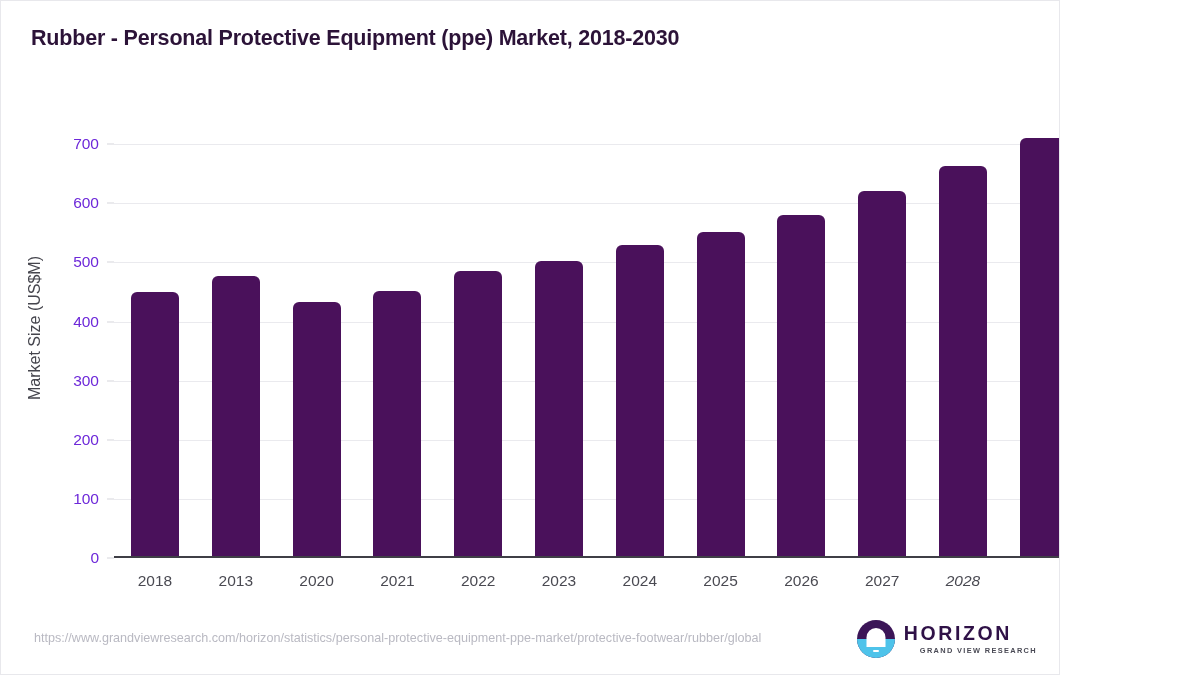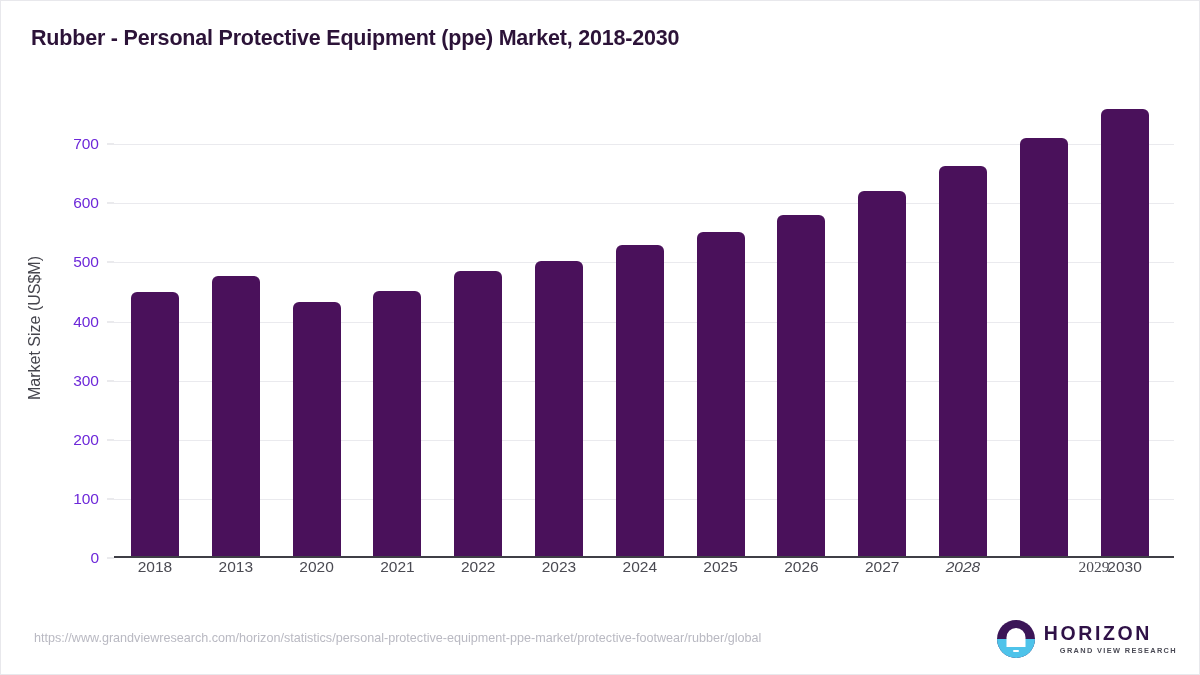--- a/index.html
+++ b/index.html
@@ -5,21 +5,21 @@
   html, body {
     margin: 0;
     padding: 0;
     background: #ffffff;
   }
   body {
     font-family: "Liberation Sans", sans-serif;
   }
   #page {
     position: relative;
-    width: 1200px;
+    width: 1060px;
     height: 675px;
     background: #ffffff;
     box-sizing: border-box;
     border: 1px solid #e8e8ec;
     overflow: hidden;
   }
 
   
   #chart-title {
     position: absolute;
@@ -83,20 +83,21 @@
     width: 48px;
     background: #4a115b;
     border-top-left-radius: 6px;
     border-top-right-radius: 6px;
   }
 
   
   .x-label {
     position: absolute;
     top: 100%;
+    margin-top: 14px;
     width: 80px;
     text-align: center;
     font-size: 15.5px;
     color: #4a4a52;
   }
 
   
   #y-axis-title {
     position: absolute;
     left: 22px;

